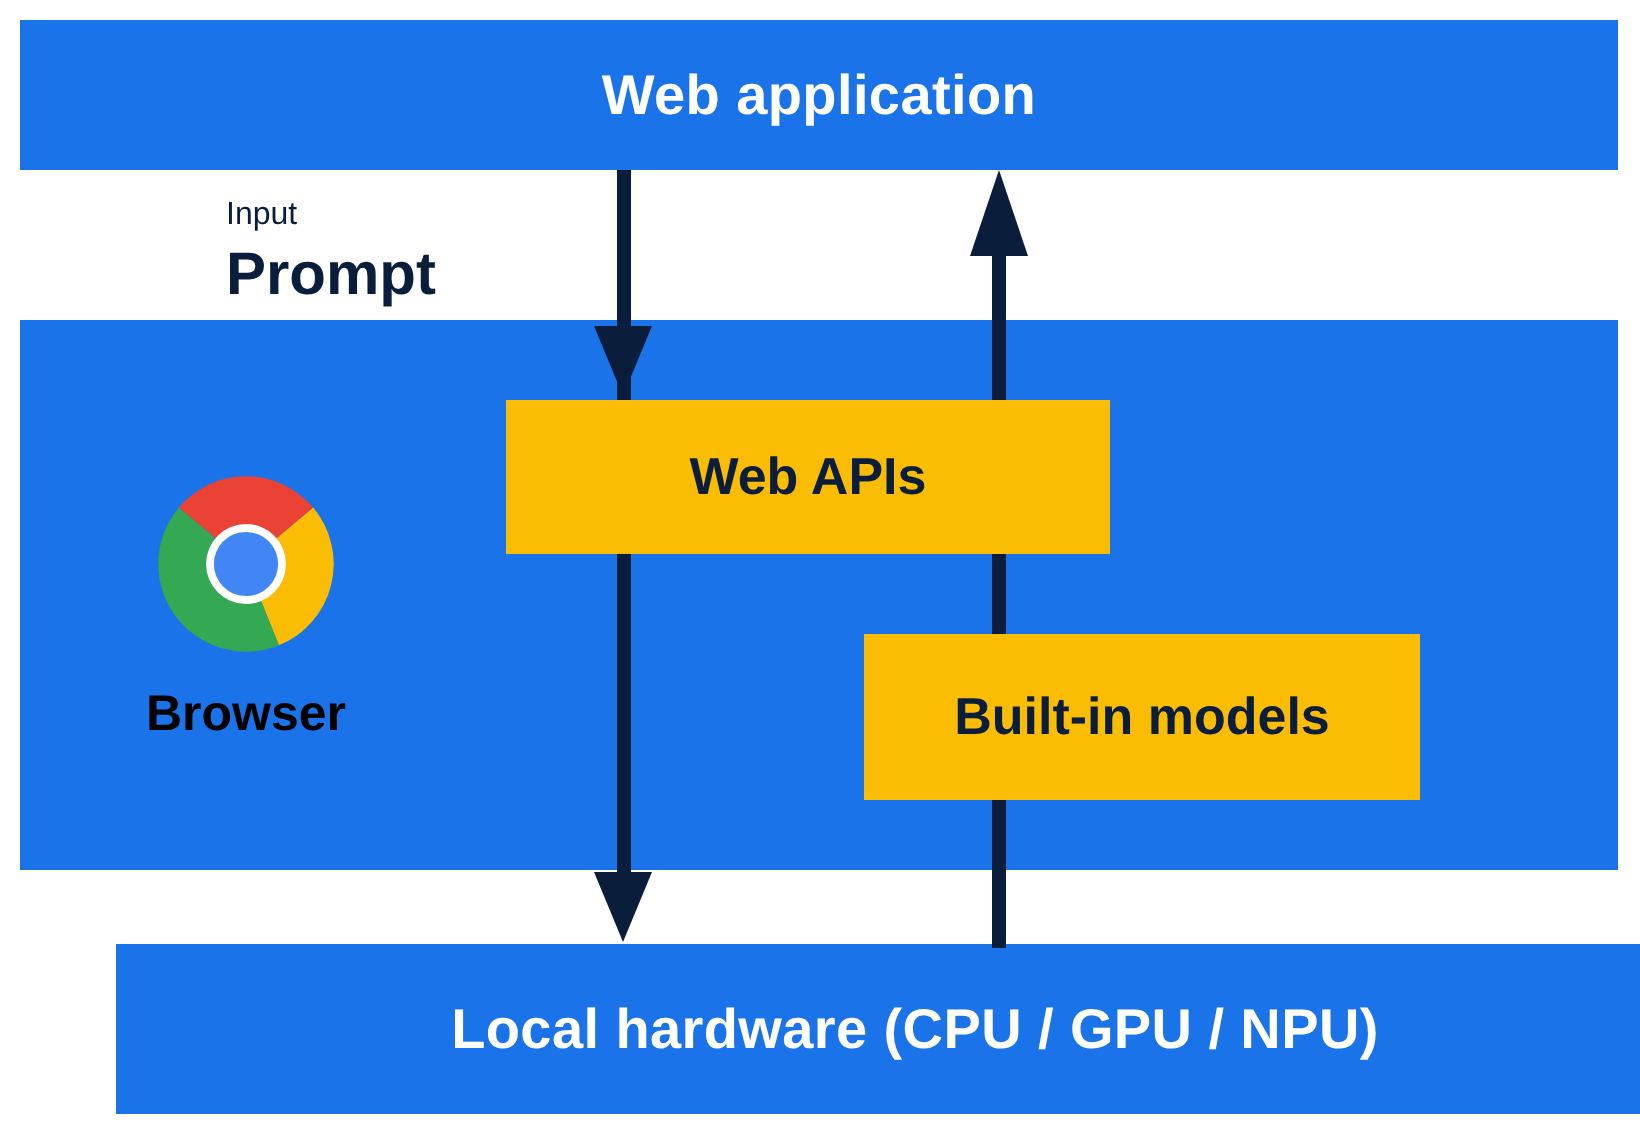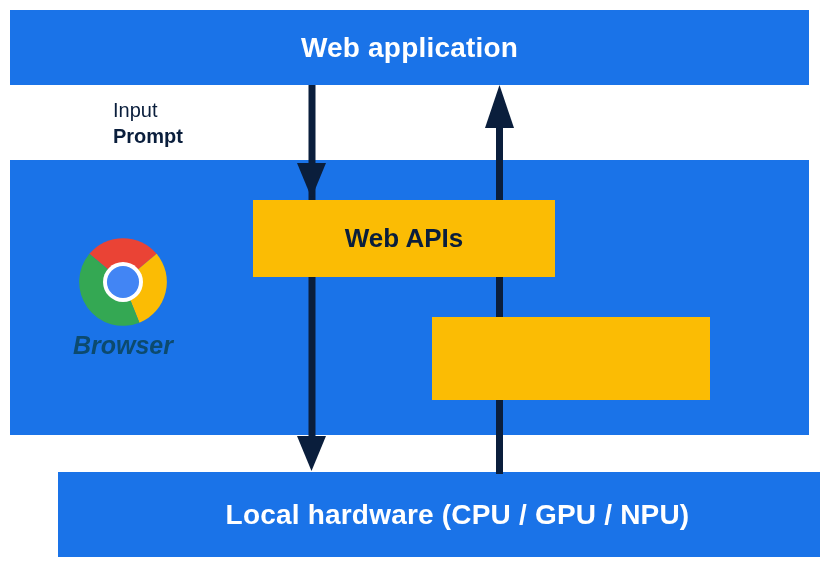--- a/index.html
+++ b/index.html
@@ -46,22 +46,22 @@
   }
   .io-group {
     position: absolute;
     top: 99px;
     z-index: 2;
     color: var(--navy, #0A1E3C);
     line-height: 1.18;
   }
   .io-group.input { left: 113px; text-align: left; }
   .io-group.output { right: 56px; text-align: right; }
-  .io-caption { font-size: 20px; font-weight: 400; }
-  .io-strong { font-size: 20px; font-weight: 700; margin-top: 2px; }
+  .io-caption { font-size: 16px; font-weight: 400; }
+  .io-strong { font-size: 30px; font-weight: 700; margin-top: 2px; }
   .arrows {
     position: absolute; left: 0; top: 0;
     width: 820px; height: 566px;
     z-index: 2;
     pointer-events: none;
   }
   .ybox {
     position: absolute;
     background: var(--yellow, #FBBC04);
     display: flex; flex-direction: column;
@@ -76,25 +76,24 @@
   .web-apis-box { left: 253px; top: 200px; width: 302px; height: 77px; text-align: right; }
   .models-box   { left: 432px; top: 317px; width: 278px; height: 83px; }
   .chrome-block {
     position: absolute;
     left: 53px; top: 235px; width: 140px;
     z-index: 3;
     display: flex; flex-direction: column; align-items: center;
   }
   .chrome-icon-svg { width: 94px; height: 94px; display: block; }
   .browser-label {
-    margin-top: 2px;
-    color: #0c4a6e;
+    margin-top: 14px;
+    color: #000000;
     font-size: 25px;
     font-weight: 700;
-    font-style: italic;
   }
 </style>
 </head>
 <body>
 
 <div class="canvas">
 
   <div class="bar top-bar">
     <span class="bar-title">Web application</span>
   </div>
@@ -130,19 +129,20 @@
       <circle cx="60" cy="60" r="20.5" style="fill:var(--chrome-blue,#4285F4)"></circle>
     </svg>
     <div class="browser-label">Browser</div>
   </div>
 
   <div class="ybox web-apis-box">
     <span>Web APIs</span>
   </div>
 
   <div class="ybox models-box">
+    <span>Built-in models</span>
   </div>
 
   <div class="bar bottom-bar">
     <span class="bar-title">Local hardware (CPU / GPU / NPU)</span>
   </div>
 
 </div>
 
 </body></html>

